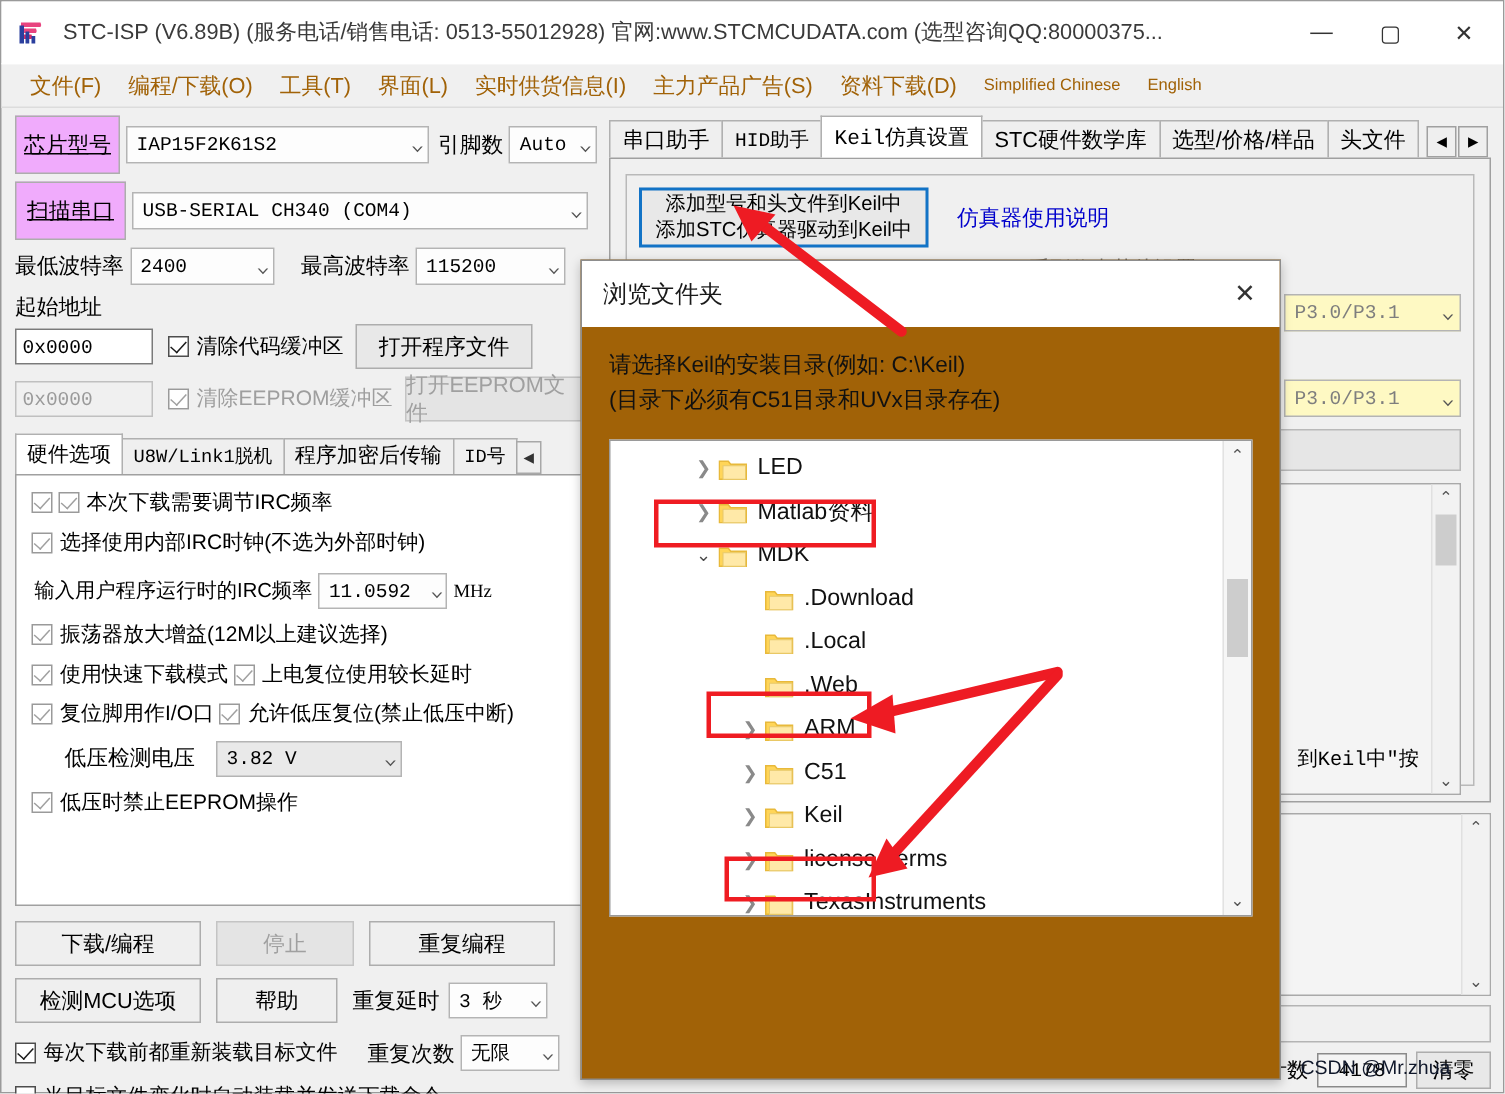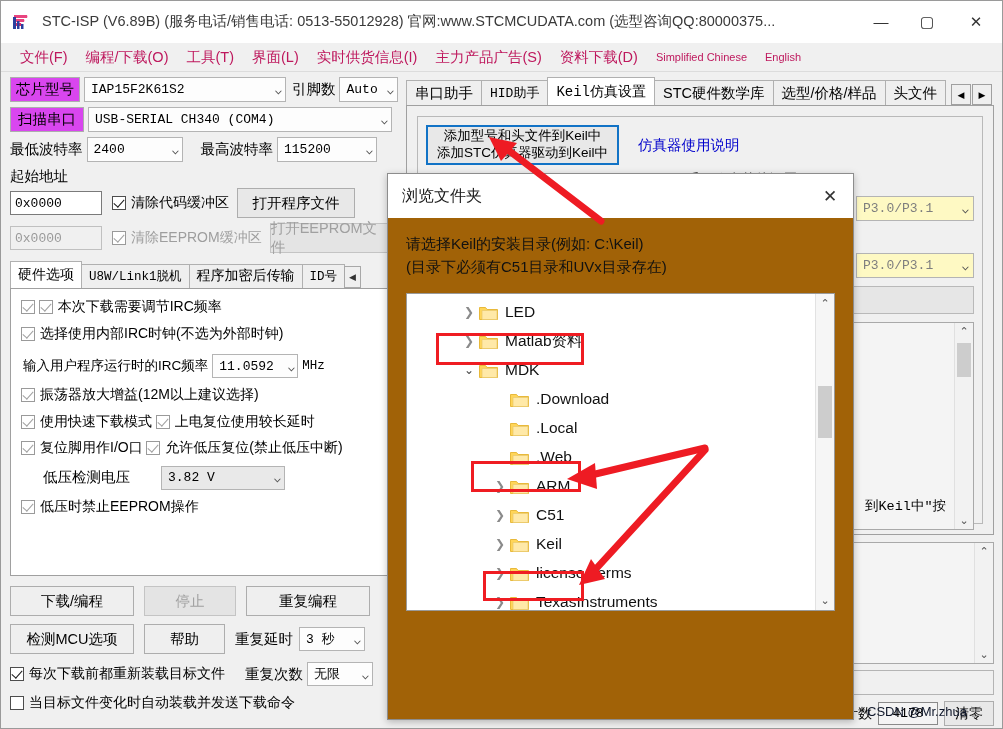--- a/index.html
+++ b/index.html
@@ -28,31 +28,31 @@
   .win-btn{
     width:46px; height:42px; display:flex; align-items:center; justify-content:center;
     color:#333; font-size:15px;
   }
   .win-btn.close{ width:52px; }
   
   .menubar{
     height:29px; display:flex; align-items:center; background:#f0f0f0;
     padding-left:10px; gap:0px; border-bottom:1px solid #dcdcdc;
   }
-  .menu-item{ padding:3px 9px; font-size:14.5px; color:#be185d; white-space:nowrap;}
+  .menu-item{ padding:3px 9px; font-size:14.5px; color:#a16207; white-space:nowrap;}
   .menu-item.lat{ font-size:11px; }
   
   .main{ position:absolute; left:1px; top:72px; width:1001px; height:656px; }
   
   .leftpanel{ position:absolute; left:8px; top:4px; width:388px; }
   .row{ display:flex; align-items:center; margin-bottom:5px; }
   .lbl-btn{
-    border:1px solid #adadad; background:#d946ef; height:25px; min-width:70px;
+    border:1px solid #adadad; background:#f0abfc; height:39px; min-width:70px;
     display:flex; align-items:center; justify-content:center;
-    font-size:14.5px; padding:0 4px;
+    font-size:14.5px; padding:0 4px;text-decoration:underline;
   }
   .combo{
     height:25px; border:1px solid #b4b4b4; background:#fdfdfd;
     display:flex; align-items:center; justify-content:space-between;
     padding:0 3px 0 6px; font-size:13px; font-family:"Liberation Mono","DejaVu Sans Mono",monospace;
   }
   .combo .cv{ overflow:hidden; white-space:nowrap; }
   .caret{ color:#555; font-size:11px; margin-left:4px; transform:scaleX(1.4); }
   .plain-lbl{ font-size:14.5px; white-space:nowrap; }
   .textbox{
@@ -322,21 +322,21 @@
           <label class="cbx">
             <span class="box dim chk"></span>
             <span>选择使用内部IRC时钟(不选为外部时钟)</span>
           </label>
           <div class="row" style="margin:3px 0 8px 2px">
             <span class="plain-lbl" style="font-size:13.5px">输入用户程序运行时的IRC频率</span>
             <div class="combo" style="width:86px;margin-left:4px;height:24px">
               <span class="cv">11.0592</span>
               <span class="caret">⌄</span>
             </div>
-            <span style="margin-left:4px;font-size:12.5px;font-family:Liberation Mono, monospace">MHz</span>
+            <span style="margin-left:4px;font-size:12.5px;font-family:Liberation Serif, serif">MHz</span>
           </div>
           <label class="cbx">
             <span class="box dim chk"></span>
             <span>振荡器放大增益(12M以上建议选择)</span>
           </label>
           <label class="cbx">
             <span class="box dim chk"></span>
             <span>使用快速下载模式</span>
           </label>
           <label class="cbx">
@@ -346,21 +346,21 @@
           <label class="cbx">
             <span class="box dim chk"></span>
             <span>复位脚用作I/O口</span>
           </label>
           <label class="cbx">
             <span class="box dim chk"></span>
             <span>允许低压复位(禁止低压中断)</span>
           </label>
           <div class="row" style="margin:0 0 8px 22px">
             <span class="plain-lbl">低压检测电压</span>
-            <div class="combo" style="width:124px;margin-left:31px;height:24px;background:#e9e9e9">
+            <div class="combo" style="width:124px;margin-left:14px;height:24px;background:#e9e9e9">
               <span class="cv">3.82 V</span>
               <span class="caret">⌄</span>
             </div>
           </div>
           <label class="cbx">
             <span class="box dim chk"></span>
             <span>低压时禁止EEPROM操作</span>
           </label>
         </div>
         <div class="vscroll">

